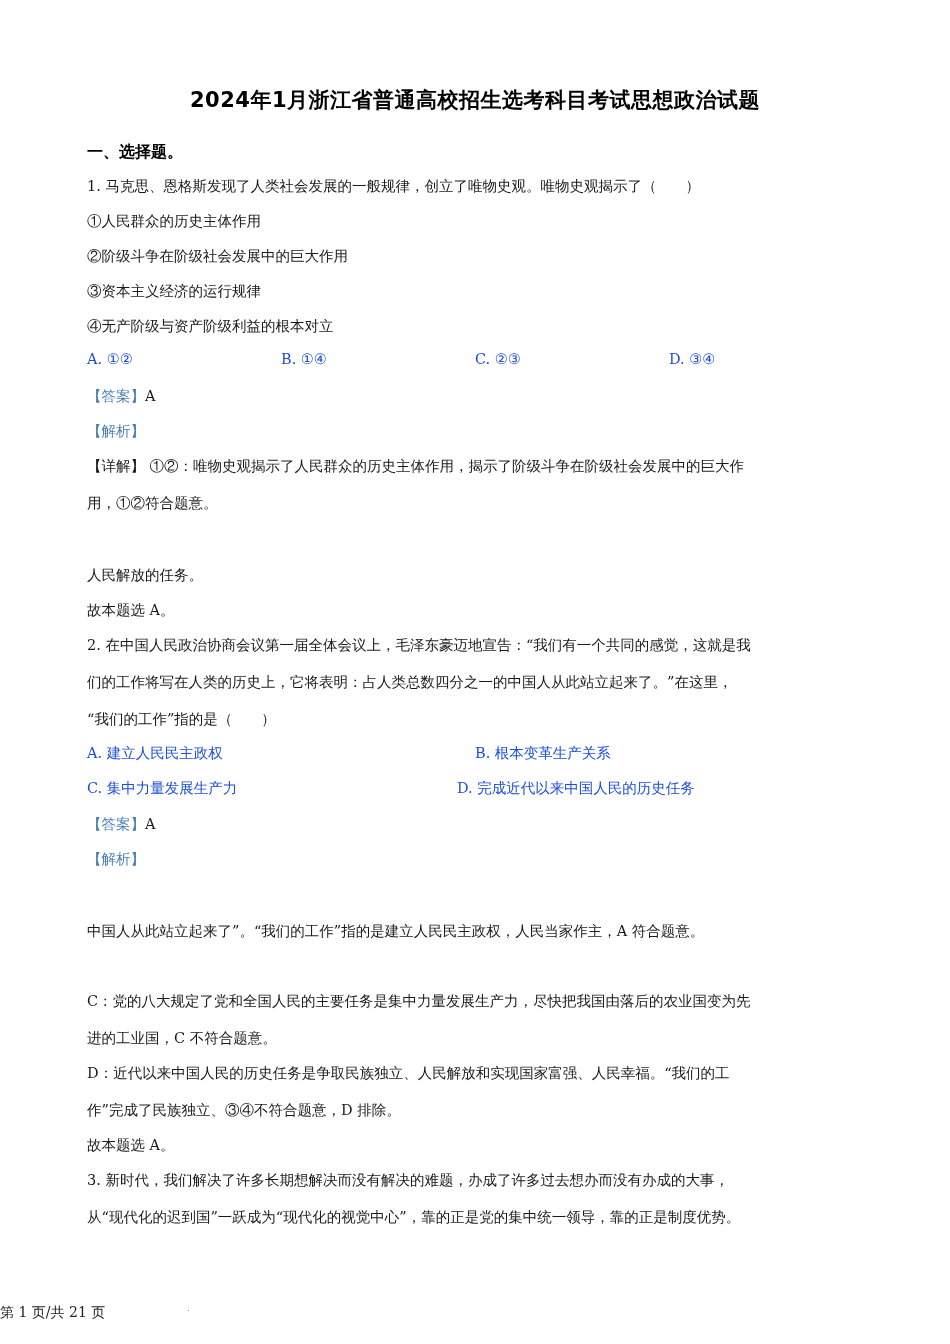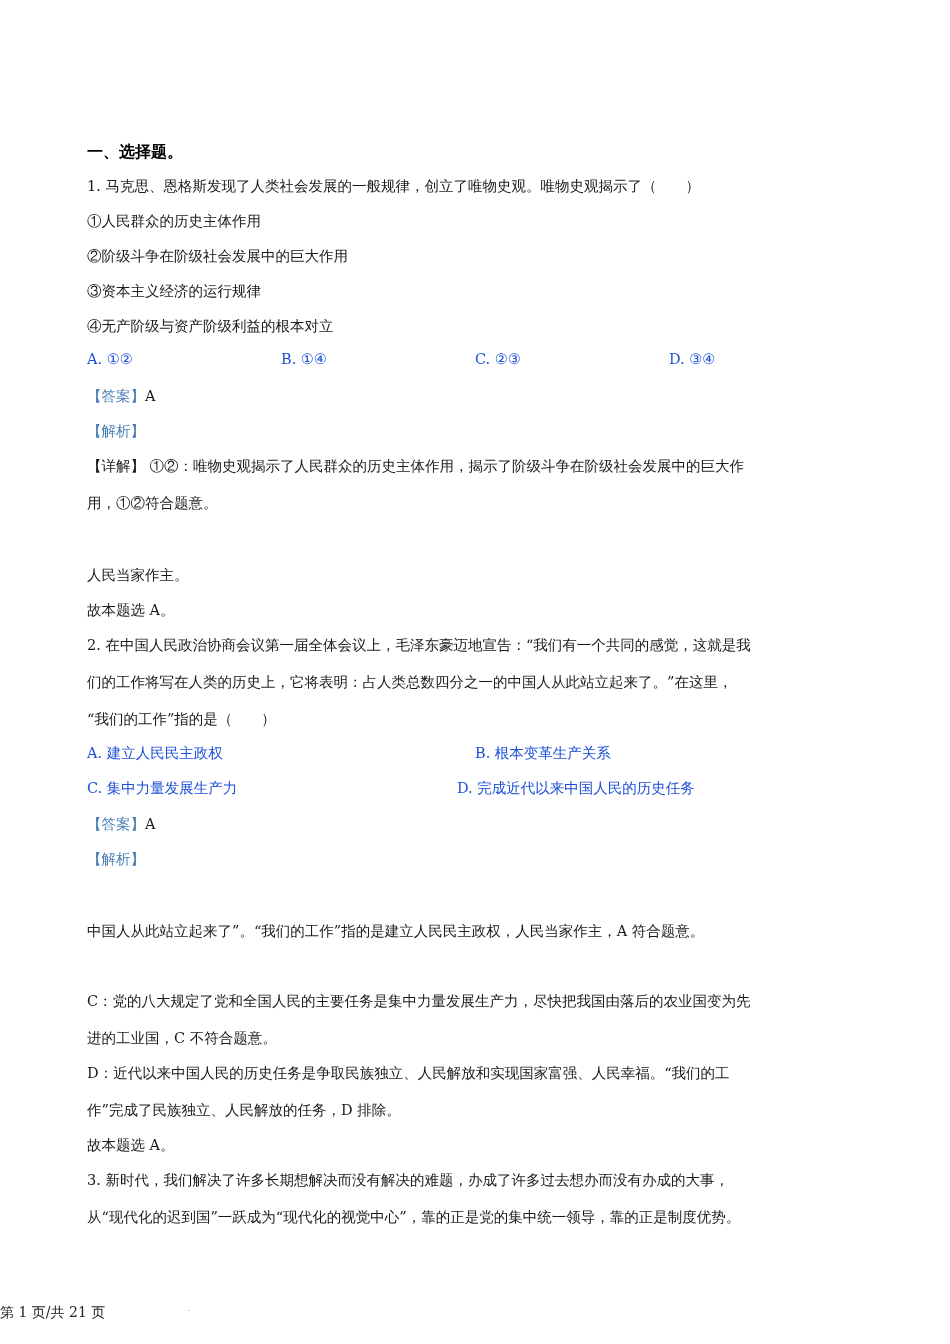--- a/index.html
+++ b/index.html
@@ -28,20 +28,21 @@
     .footer {
       position: absolute; left: 0; top: 1304px; width: 950px; text-align: left;
       font-size: 14px; color: #222;
     }
     .dot { position: absolute; left: 188px; top: 1310px; width: 1px; height: 1px; background: #999; }
   </style>
 </head>
 <body>
 
 <div class="page">
+  <div class="title">2024年1月浙江省普通高校招生选考科目考试思想政治试题</div>
   <div class="section">一、选择题。</div>
 
   <div class="line" style="top:176px">1. 马克思、恩格斯发现了人类社会发展的一般规律，创立了唯物史观。唯物史观揭示了（　　）</div>
   <div class="line" style="top:211px">①人民群众的历史主体作用</div>
   <div class="line" style="top:246px">②阶级斗争在阶级社会发展中的巨大作用</div>
   <div class="line" style="top:281px">③资本主义经济的运行规律</div>
   <div class="line" style="top:316px">④无产阶级与资产阶级利益的根本对立</div>
   <div class="opt" style="left:87px;top:351px">A. ①②</div>
   <div class="opt" style="left:281px;top:351px">B. ①④</div>
   <div class="opt" style="left:475px;top:351px">C. ②③</div>
@@ -49,41 +50,41 @@
   <div class="line" style="top:386px">
     <span class="tag">【答案】</span><span>A</span>
   </div>
   <div class="line" style="top:421px">
     <span class="tag">【解析】</span>
   </div>
   <div class="line" style="top:456px">
     <span>【详解】</span><span> ①②：唯物史观揭示了人民群众的历史主体作用，揭示了阶级斗争在阶级社会发展中的巨大作</span>
   </div>
   <div class="line" style="top:493px">用，①②符合题意。</div>
-  <div class="line" style="top:565px">人民当家作主。</div>
+  <div class="line" style="top:565px">人民解放的任务。</div>
   <div class="line" style="top:600px">故本题选 A。</div>
 
   <div class="line" style="top:635px">2. 在中国人民政治协商会议第一届全体会议上，毛泽东豪迈地宣告：“我们有一个共同的感觉，这就是我</div>
   <div class="line" style="top:672px">们的工作将写在人类的历史上，它将表明：占人类总数四分之一的中国人从此站立起来了。”在这里，</div>
   <div class="line" style="top:709px">“我们的工作”指的是（　　）</div>
   <div class="opt" style="left:87px;top:744px">A. 建立人民民主政权</div>
   <div class="opt" style="left:475px;top:744px">B. 根本变革生产关系</div>
   <div class="opt" style="left:87px;top:779px">C. 集中力量发展生产力</div>
   <div class="opt" style="left:457px;top:779px">D. 完成近代以来中国人民的历史任务</div>
   <div class="line" style="top:814px">
     <span class="tag">【答案】</span><span>A</span>
   </div>
   <div class="line" style="top:849px">
     <span class="tag">【解析】</span>
   </div>
   <div class="line" style="top:921px">中国人从此站立起来了”。“我们的工作”指的是建立人民民主政权，人民当家作主，A 符合题意。</div>
   <div class="line" style="top:991px">C：党的八大规定了党和全国人民的主要任务是集中力量发展生产力，尽快把我国由落后的农业国变为先</div>
   <div class="line" style="top:1028px">进的工业国，C 不符合题意。</div>
   <div class="line" style="top:1063px">D：近代以来中国人民的历史任务是争取民族独立、人民解放和实现国家富强、人民幸福。“我们的工</div>
-  <div class="line" style="top:1100px">作”完成了民族独立、人民解放的任务，D 排除。</div>
+  <div class="line" style="top:1100px">作”完成了民族独立、③④不符合题意，D 排除。</div>
   <div class="line" style="top:1135px">故本题选 A。</div>
 
   <div class="line" style="top:1170px">3. 新时代，我们解决了许多长期想解决而没有解决的难题，办成了许多过去想办而没有办成的大事，</div>
   <div class="line" style="top:1207px">从“现代化的迟到国”一跃成为“现代化的视觉中心”，靠的正是党的集中统一领导，靠的正是制度优势。</div>
 
   <div class="dot"></div>
   <div class="footer">第 1 页/共 21 页</div>
 </div>
 
 </body></html>

